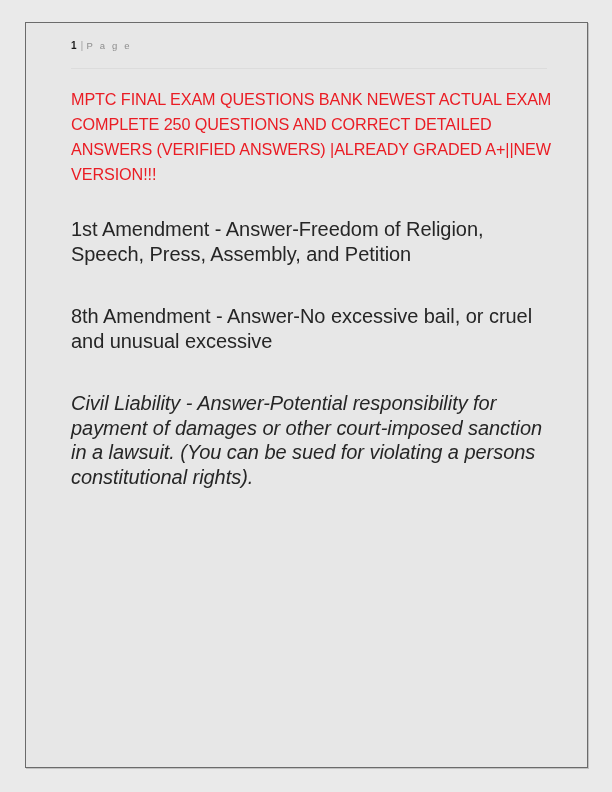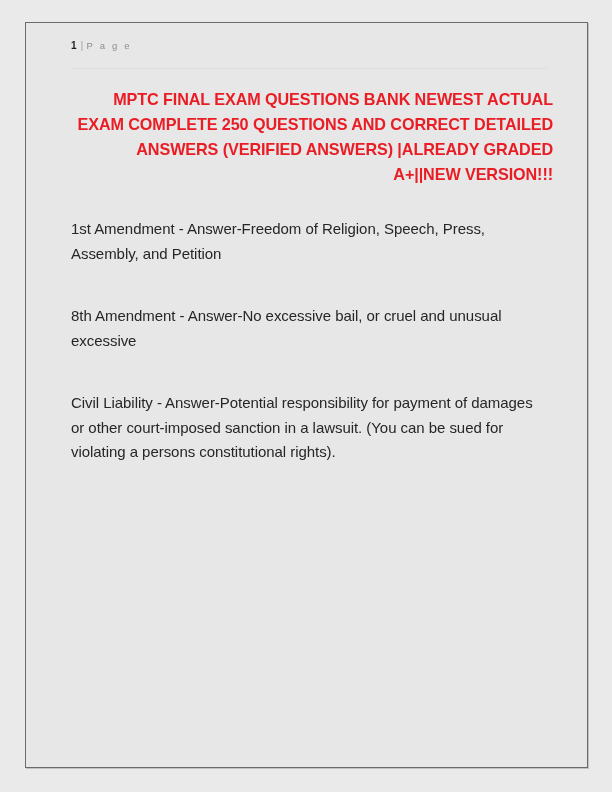--- a/index.html
+++ b/index.html
@@ -63,42 +63,42 @@
     height: 1px;
     background: #dcdcdc;
     margin-top: 3px;
     margin-right: 22px;
   }
 
   
   .doc-title {
     margin-top: 18px;
     color: #ea1c24;
-    font-weight: bold;
+    font-weight: normal;
     font-size: 16.2px;
     line-height: 25px;
     letter-spacing: -0.1px;
     width: 482px;
-    text-align: right;
   }
 
   
   .body-block {
     margin-top: 30px;
   }
   .qa-para {
     color: #262626;
-    font-size: 15px;
+    font-size: 20px;
     line-height: 24.5px;
     margin: 0 0 38px 0;
     width: 475px;
     letter-spacing: -0.05px;
   }
   .qa-para:last-child {
     margin-bottom: 8px;
+    font-style: italic;
   }
 </style>
 </head>
 <body>
 
 <div id="page-sheet">
   <div id="page-inner">
 
     <div class="doc-header">
       <span class="hdr-num">1</span>

